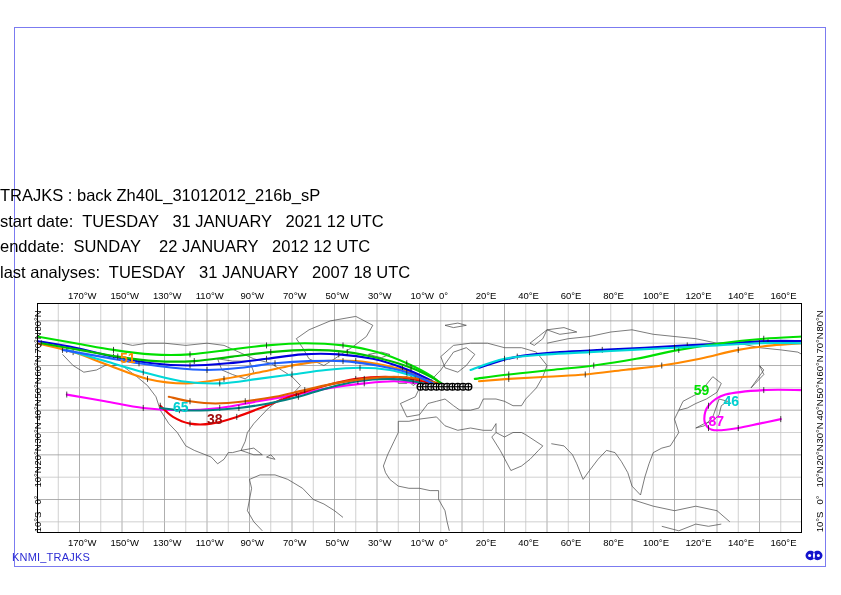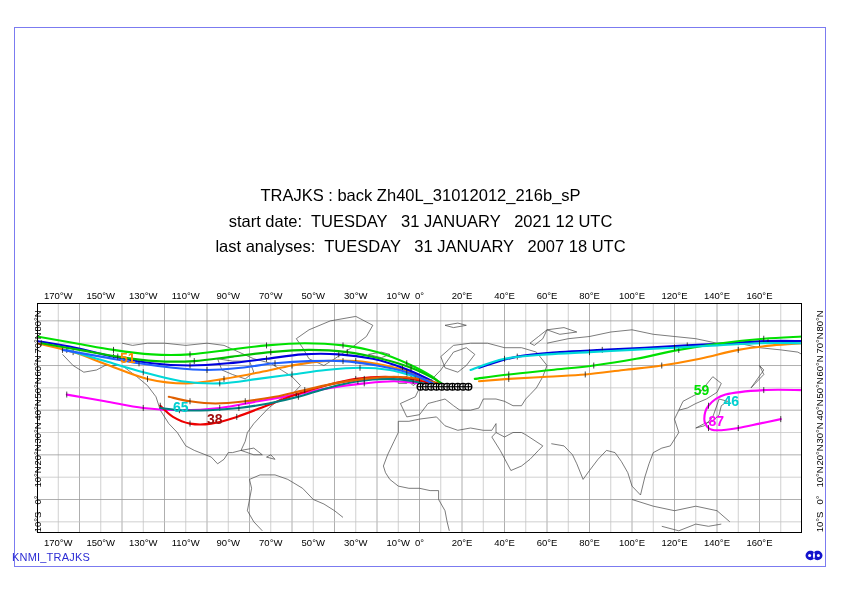--- a/index.html
+++ b/index.html
@@ -2,50 +2,51 @@
 <html><head>
 <meta charset="utf-8">
 <style>
   html,body{margin:0;padding:0;background:#ffffff;}
   body{width:841px;height:595px;position:relative;overflow:hidden;
        font-family:"Liberation Sans","DejaVu Sans",sans-serif;}
 
   #outer-frame{position:absolute;left:14px;top:27px;width:812px;height:540px;
                border:1.5px solid #7b7bf0;box-sizing:border-box;}
 
-  #title-block{position:absolute;left:0;top:183px;width:841px;text-align:center;
+  #title-block{position:absolute;left:0;top:183px;width:841px;
                color:#000;font-size:16.5px;line-height:25.5px;}
   #title-block div{white-space:pre;}
 
   
   #map-area{position:absolute;left:37px;top:303px;width:765px;height:230px;}
   #map-frame{position:absolute;inset:0;border:1px solid #000;box-sizing:border-box;}
   #map-clip{position:absolute;inset:0;overflow:hidden;}
   #map-svg{position:absolute;left:0;top:0;}
 
   
   .lon-lab{position:absolute;font-size:9.5px;color:#000;white-space:nowrap;
-           transform:translateX(-50%);}
+           transform:translateX(-50%);margin-left:24px;}
   .lon-top{top:290px;}
   .lon-bot{top:537px;}
   .lat-lab{position:absolute;font-size:9.5px;color:#000;white-space:nowrap;
            transform-origin:0 0;transform:rotate(-90deg) translateX(-50%);}
 
   #knmi-tag{position:absolute;left:12px;top:551px;font-size:11px;color:#2b2bd4;
             letter-spacing:.2px;}
   #ecmwf-logo{position:absolute;left:802px;top:548px;width:24px;height:20px;}
 </style>
 </head>
 <body>
 
 <div id="outer-frame"></div>
 
 <div id="title-block">
   <div>TRAJKS : back Zh40L_31012012_216b_sP</div>
   <div>start date:  TUESDAY   31 JANUARY   2021 12 UTC</div>
+  <div>enddate:  SUNDAY    22 JANUARY   2012 12 UTC</div>
   <div>last analyses:  TUESDAY   31 JANUARY   2007 18 UTC</div>
 </div>
 
 <div id="map-area">
   <div id="map-clip">
     <svg id="map-svg" width="765" height="230">
       <g id="grid-layer">
           <line x1="0" y1="0" x2="0" y2="230" stroke="#9a9a9a" stroke-width="0.8"></line>
           <line x1="21.25" y1="0" x2="21.25" y2="230" stroke="#c4c4c4" stroke-width="0.8"></line>
           <line x1="42.5" y1="0" x2="42.5" y2="230" stroke="#9a9a9a" stroke-width="0.8"></line>

